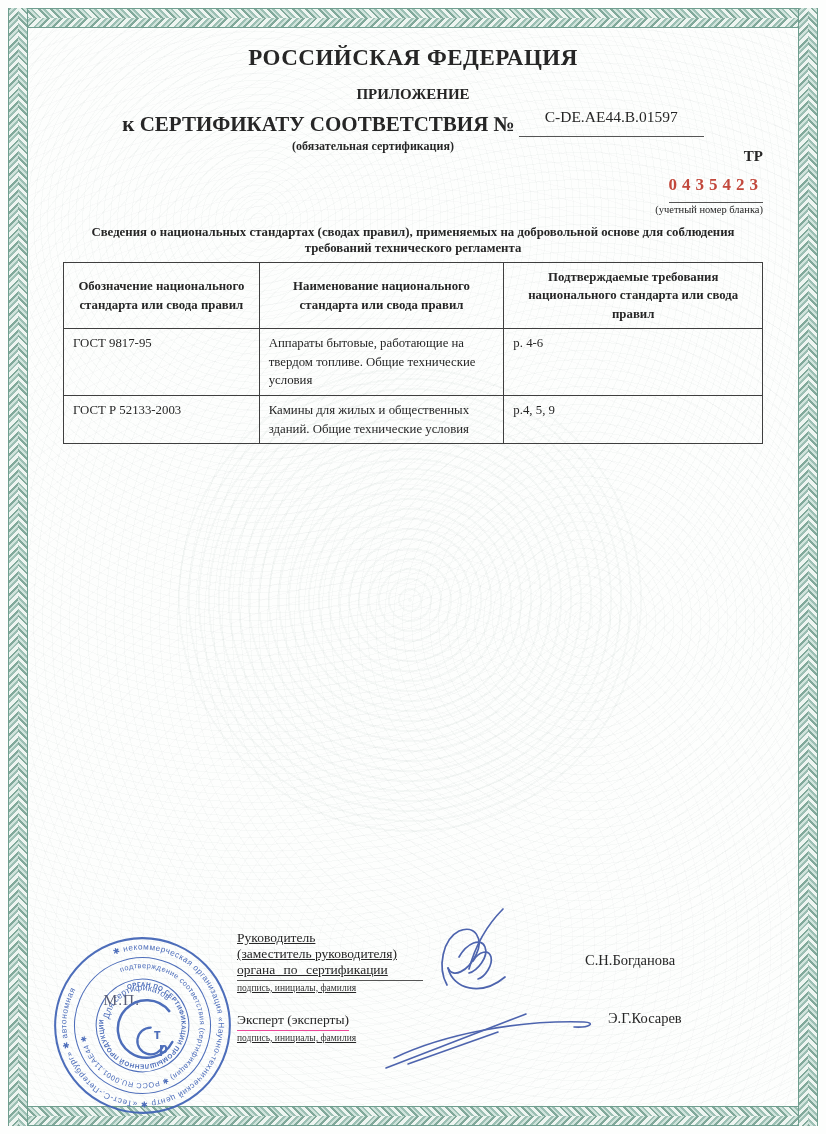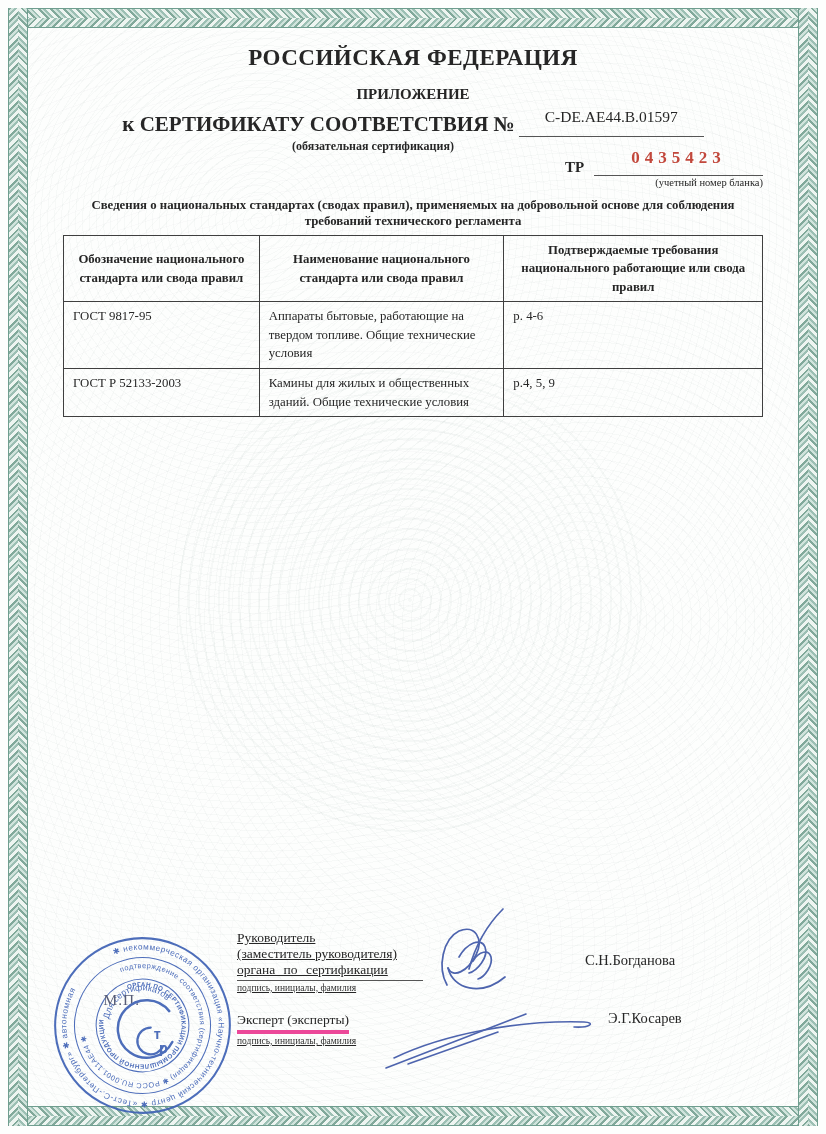--- a/index.html
+++ b/index.html
@@ -29,42 +29,42 @@
   .band-top{top:8px;}.band-bottom{bottom:8px;}.band-left{left:8px;}.band-right{right:8px;}
   
   .content{position:absolute;left:27px;top:27px;right:27px;padding:16px 36px 0 36px;}
   .title{margin:2px 0 0 0;text-align:center;font-size:23px;font-weight:bold;letter-spacing:.5px;}
   .annex{margin-top:15px;text-align:center;font-size:15px;font-weight:bold;}
   .cert-line{display:flex;align-items:flex-end;justify-content:center;gap:4px;margin-top:5px;}
   .cert-line .lbl{font-size:21px;font-weight:bold;white-space:nowrap;}
   .cert-no{width:185px;border-bottom:1px solid #555;text-align:center;font-size:15.5px;padding-bottom:10px;}
   .cert-type{margin-top:2px;text-align:center;font-size:12px;font-weight:bold;transform:translateX(-40px);}
   .tr-row{width:198px;margin:-6px 0 0 auto;}
-  .tr-row .line1{display:flex;align-items:flex-end;gap:10px;}
+  .tr-row .line1{display:flex;align-items:flex-end;gap:10px;flex-direction:column;}
   .tr-lbl{font-size:15px;font-weight:bold;}
   .blank-no{flex:1;border-bottom:1px solid #555;text-align:center;font-size:17px;font-weight:bold;
             letter-spacing:5px;color:#c2483c;padding-bottom:7px;}
   .blank-cap{text-align:right;font-size:10.5px;margin-top:1px;}
   .intro{margin:9px auto 5px auto;width:650px;text-align:center;font-size:12.8px;font-weight:bold;line-height:1.28;}
   table.std{width:100%;border-collapse:collapse;font-size:12.8px;}
   table.std th, table.std td{border:1px solid #3f3f3f;padding:5px 9px;vertical-align:top;text-align:left;}
   table.std th{font-weight:bold;text-align:center;line-height:1.45;height:48px;vertical-align:middle;}
   table.std td{line-height:1.45;}
   td.c-req{vertical-align:top;}
   .h-c1{width:28%;}.h-c2{width:35%;}.h-c3{width:37%;}
   table.std tr.r1 td{height:46px;}
   table.std tr.r2 td{height:34px;}
   
   .abs{position:absolute;}
   .role{font-size:13.5px;line-height:1.18;text-decoration:underline;}
   .role .just{word-spacing:5px;}
   .role-underline{width:186px;border-bottom:1px solid #555;padding-bottom:2px;}
   .sig-cap{font-size:9.5px;margin-top:2px;color:#333;}
   .signer{font-size:14.5px;}
-  .role2-text{display:inline-block;border-bottom:4px solid #ec4899;padding-bottom:2px;}
+  .role2-text{display:inline-block;border-bottom:1px solid #ec4899;padding-bottom:2px;}
   .stamp-svg{opacity:.92;}
 </style>
 </head>
 <body>
 
 <div class="page">
 
   <div class="band band-h band-top"></div>
   <div class="band band-h band-bottom"></div>
   <div class="band band-v band-left"></div>
@@ -89,21 +89,21 @@
       <div class="blank-cap">(учетный номер бланка)</div>
     </div>
 
     <div class="intro">Сведения о национальных стандартах (сводах правил), применяемых на добровольной основе для соблюдения требований технического регламента</div>
 
     <table class="std">
       <thead>
         <tr>
           <th class="h-c1">Обозначение национального стандарта или свода правил</th>
           <th class="h-c2">Наименование национального стандарта или свода правил</th>
-          <th class="h-c3">Подтверждаемые требования национального работающие или свода правил</th>
+          <th class="h-c3">Подтверждаемые требования национального стандарта или свода правил</th>
         </tr>
       </thead>
       <tbody>
         <tr class="r1">
           <td>ГОСТ 9817-95</td>
           <td>Аппараты бытовые, работающие на твердом топливе. Общие технические условия</td>
           <td class="c-req">р. 4-6</td>
         </tr>
         <tr class="r2">
           <td>ГОСТ Р 52133-2003</td>

